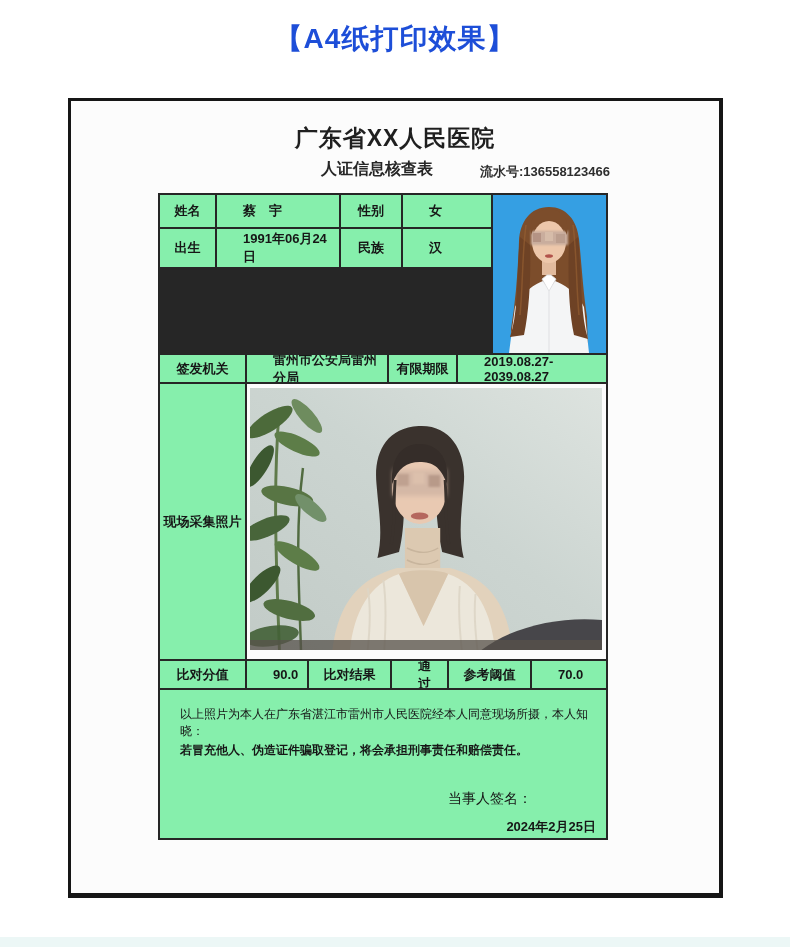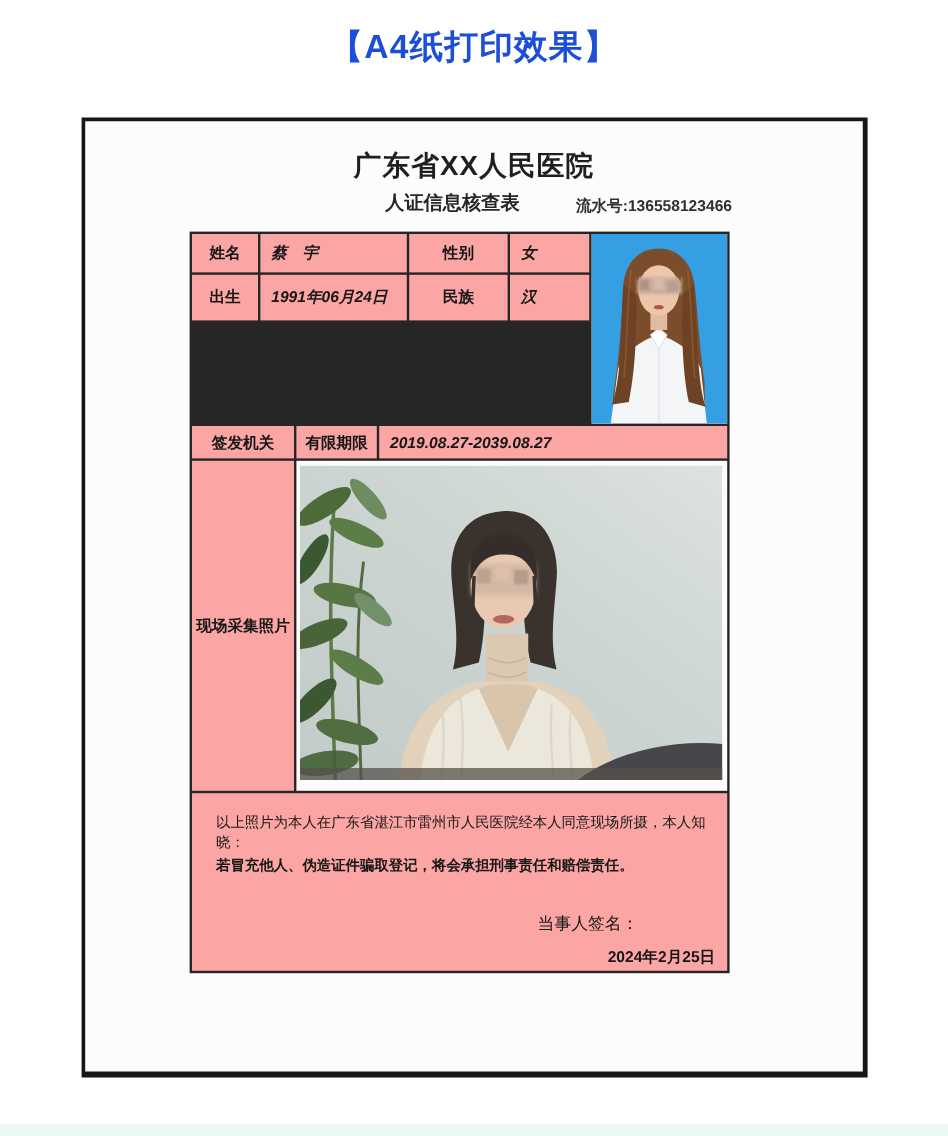--- a/index.html
+++ b/index.html
@@ -35,26 +35,26 @@
     text-align:right; font-size:13px; font-weight:600; color:#2e2e2e;padding-left:48px;
   }
   
   .vtable {
     position:absolute; left:87px; top:92px; width:450px;
     background:#262626; padding:2px;
     display:flex; flex-direction:column; gap:2px;
   }
   .trow { display:flex; gap:2px; }
   .cell {
-    background:#fca5a5; display:flex; align-items:center;
+    background:#86efac; display:flex; align-items:center;
     font-size:13px; font-weight:600; color:#161616; overflow:hidden;
   }
   .cell.lab { justify-content:center; text-align:center; }
-  .cell.val { padding:0 6px 0 9px;font-style:italic; }
-  .w55{width:55px;flex:none} .w60{width:82px;flex:none} .w85{width:85px;flex:none} .w122{width:122px;flex:none} .w140{width:140px;flex:none}
+  .cell.val { padding:0 6px 0 26px; }
+  .w55{width:55px;flex:none} .w60{width:60px;flex:none} .w85{width:85px;flex:none} .w122{width:122px;flex:none} .w140{width:140px;flex:none}
   .w67{width:67px;flex:none} .w81{width:81px;flex:none}
   .wscore{width:60px;flex:none} .wpass{width:55px;flex:none}
   .f1{flex:1}
   .h32{height:32px;flex:none} .h38{height:38px;flex:none} .h50{height:50px;flex:none}
   .h27{height:27px;flex:none} .h275{height:275px;flex:none} .h148{height:148px;flex:none}
   .top-section{display:flex; gap:2px; height:158px;}
   .top-left{flex:1; display:flex; flex-direction:column; gap:2px;}
   .tight{font-size:12px; letter-spacing:-0.5px;}
   .idphoto-cell{width:113px; flex:none; background:#fcfcfc; padding:0;}
   .idphoto-cell svg{display:block; width:100%; height:100%;}
@@ -139,20 +139,21 @@
           <path d="M27 42 C23 82 26 116 17 142 L31 140 C37 112 38 72 37 50 Z" fill="#6e4225"></path>
           <path d="M85 42 C89 82 87 118 95 144 L81 140 C75 112 75 72 76 50 Z" fill="#6e4225"></path>
           <path d="M33 30 C29 60 30 90 27 120" stroke="#9a6234" stroke-width="1.5" fill="none" opacity="0.6"></path>
           <path d="M80 30 C84 60 83 90 86 120" stroke="#9a6234" stroke-width="1.5" fill="none" opacity="0.6"></path>
         </svg>
       </div>
     </div>
 
     <div class="trow h27">
       <div class="cell lab w85">签发机关</div>
+      <div class="cell val w140">雷州市公安局雷州分局</div>
       <div class="cell lab w67">有限期限</div>
       <div class="cell val f1">2019.08.27-2039.08.27</div>
     </div>
 
     <div class="trow h275">
       <div class="cell lab w85">现场采集照片</div>
       <div class="cell sitephoto-cell">
         <svg viewBox="0 0 359 262" preserveAspectRatio="none">
           <defs>
             <linearGradient id="wall" x1="0" y1="1" x2="1" y2="0">
@@ -214,20 +215,28 @@
             <path d="M199 92 C201 120 199 140 203 156" stroke="#3a322d" stroke-width="3" fill="none"></path>
           </g>
 
           <path d="M236 262 C268 238 318 228 359 232 L359 262 Z" fill="#47464a"></path>
 
           <rect x="0" y="252" width="359" height="10" fill="#57524b" opacity="0.75"></rect>
         </svg>
       </div>
     </div>
 
+    <div class="trow h27">
+      <div class="cell lab w85">比对分值</div>
+      <div class="cell val wscore">90.0</div>
+      <div class="cell lab w81">比对结果</div>
+      <div class="cell val wpass">通过</div>
+      <div class="cell lab w81">参考阈值</div>
+      <div class="cell val f1">70.0</div>
+    </div>
 
     <div class="trow h148">
       <div class="cell bigcell f1">
         <div class="stmt1">以上照片为本人在广东省湛江市雷州市人民医院经本人同意现场所摄，本人知晓：</div>
         <div class="stmt2">若冒充他人、伪造证件骗取登记，将会承担刑事责任和赔偿责任。</div>
         <div class="sig">当事人签名：</div>
         <div class="docdate">2024年2月25日</div>
       </div>
     </div>
 

